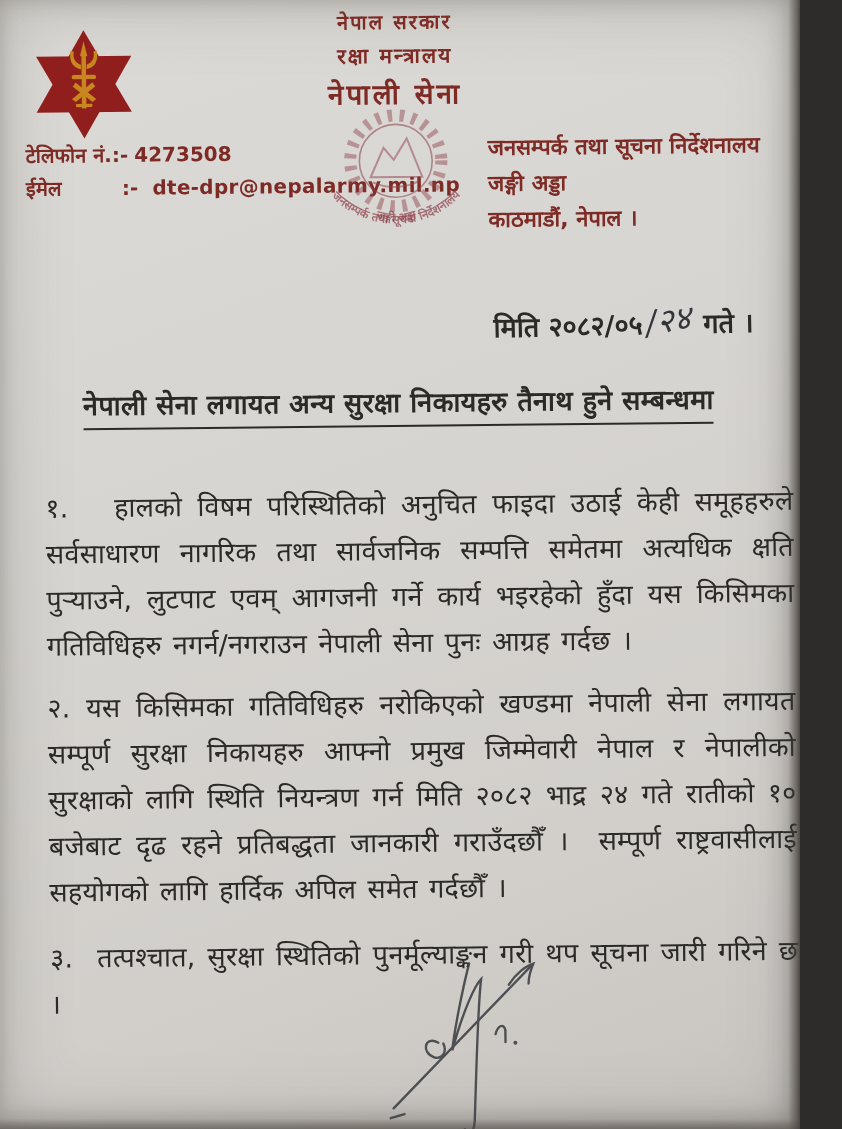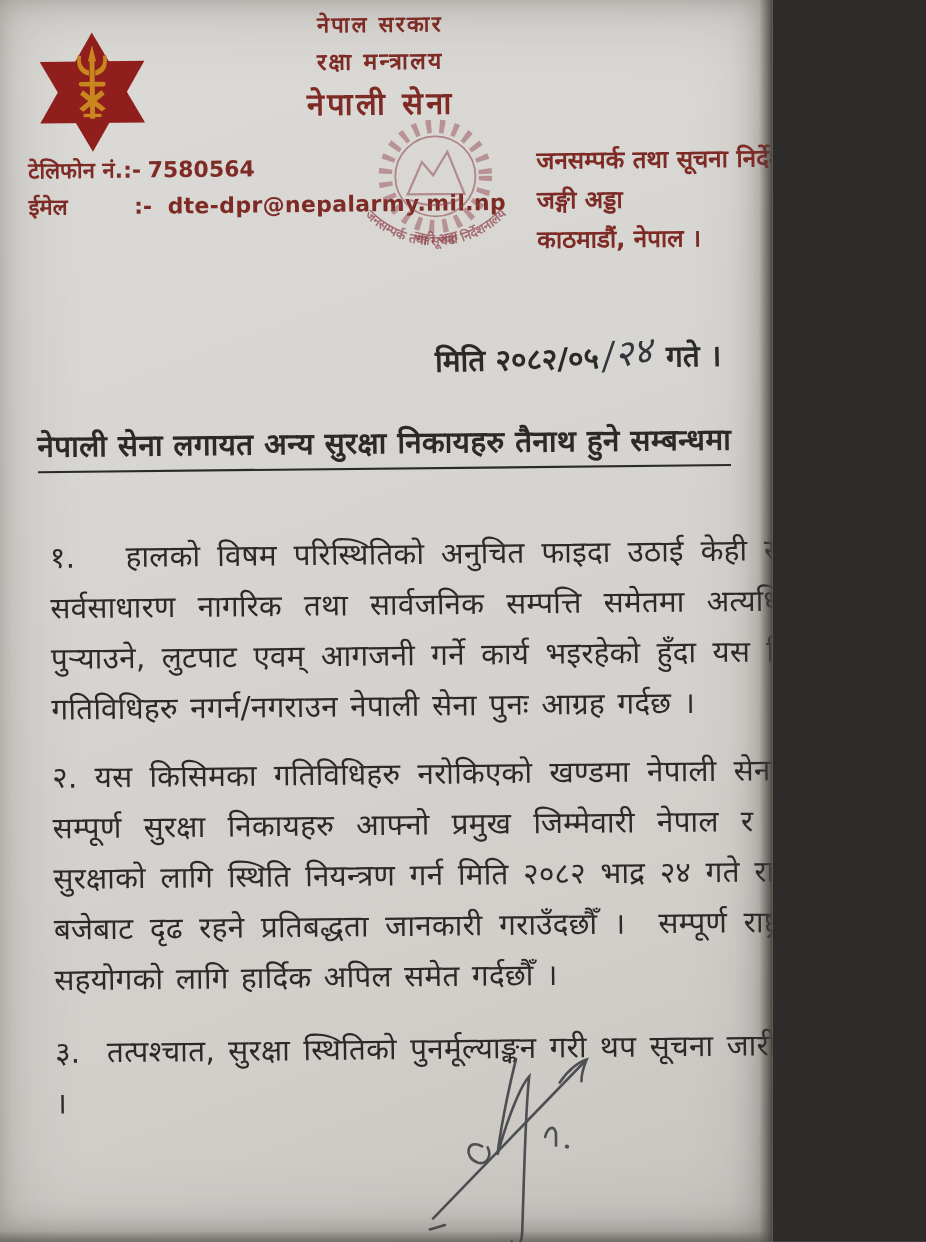--- a/index.html
+++ b/index.html
@@ -3,21 +3,21 @@
 <meta charset="utf-8">
 <title>Document</title>
 <style>
   :root{
     --paper:#d5d3cf; --header-maroon:#7e2b26; --body-text:#2b2a27;
     --emblem-red:#8f1e1c; --emblem-gold:#c8861e; --seal-maroon:#8d3f49;
     --signature-ink:#43454a;
   }
   *{margin:0;padding:0;box-sizing:border-box;}
   body{background:#2e2c2a;font-family:"DejaVu Sans","Liberation Sans",sans-serif;}
-  .photo{position:relative;width:702px;height:1129px;overflow:hidden;background:#ffffff;}
+  .photo{position:relative;width:800px;height:1129px;overflow:hidden;background:#0f766e;}
   .paper{
     position:absolute;inset:0;
     background:linear-gradient(160deg,#dcdad6 0%,#d7d5d1 40%,#d2cfcb 75%,#c7c4c0 100%);
     box-shadow:inset 0 0 70px rgba(80,75,70,.28), inset -14px 0 22px rgba(60,55,50,.22), inset 0 -14px 20px rgba(60,55,50,.18);
   }
   .edge-right{position:absolute;top:0;bottom:0;right:0;width:12px;
     background:linear-gradient(to right,rgba(0,0,0,0),rgba(70,64,58,.55) 70%,#4e4843 100%);}
   .edge-bottom{position:absolute;left:0;right:0;bottom:0;height:10px;
     background:linear-gradient(to bottom,rgba(0,0,0,0),rgba(75,70,64,.5));}
   .content{position:absolute;inset:0;transform:rotate(-0.6deg);color:var(--body-text);}
@@ -87,21 +87,21 @@
 
       <div class="head-center">
         <div class="head-gov">नेपाल सरकार</div>
         <div class="head-ministry">रक्षा मन्त्रालय</div>
         <div class="head-army">नेपाली सेना</div>
       </div>
 
       <div class="contact">
         <div class="contact-row">
           <span class="c-label">टेलिफोन नं.:-</span>
-          <span class="c-value">7580564</span>
+          <span class="c-value">4273508</span>
         </div>
         <div class="contact-row">
           <span class="c-label c-label-email">ईमेल</span>
           <span class="c-sep">:-</span>
           <span class="c-value email">dte-dpr@nepalarmy.mil.np</span>
         </div>
       </div>
 
       <svg class="seal" viewBox="0 0 170 150">
         <g stroke="var(--seal-maroon,#8d3f49)" fill="none">

